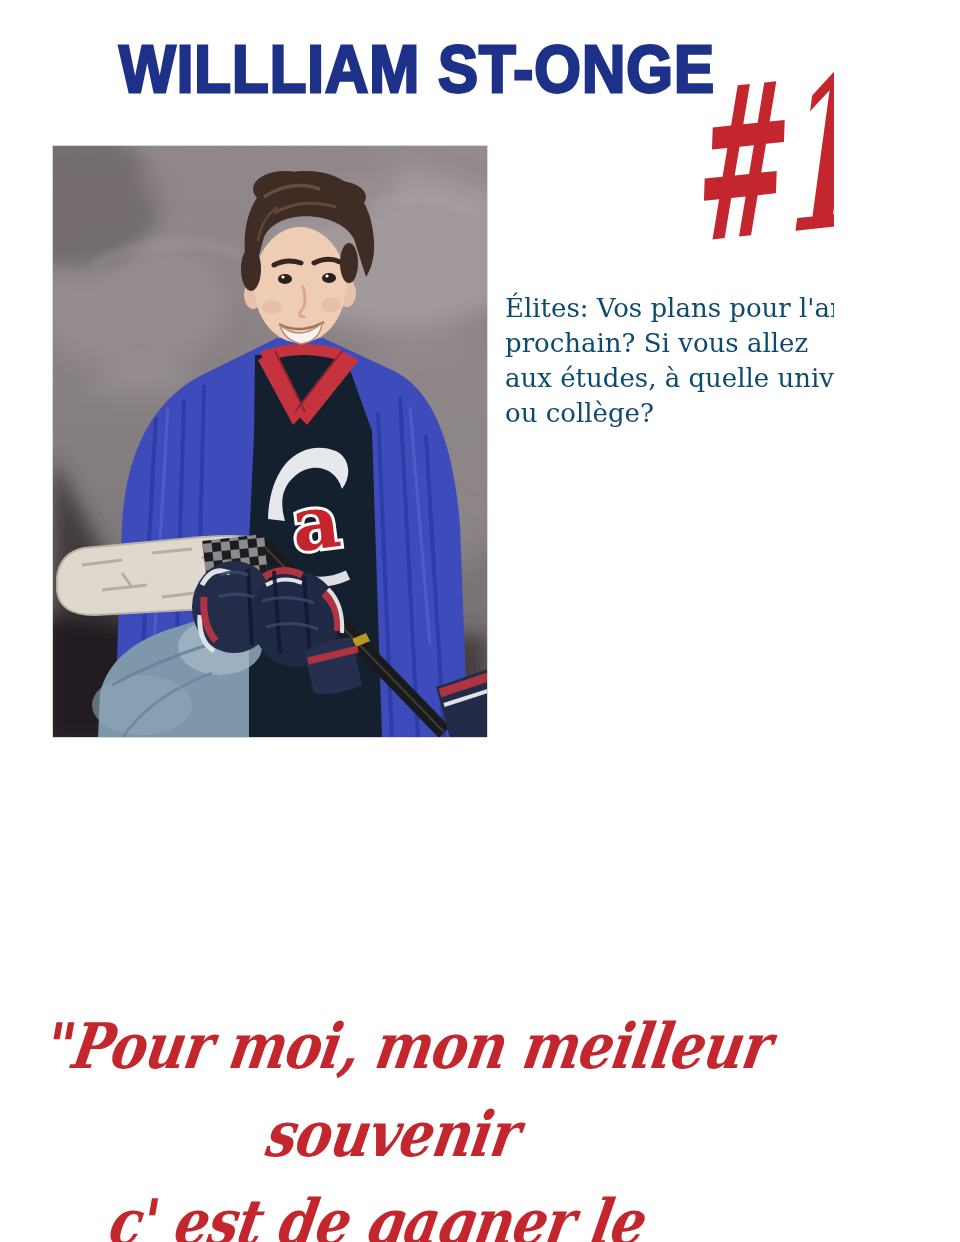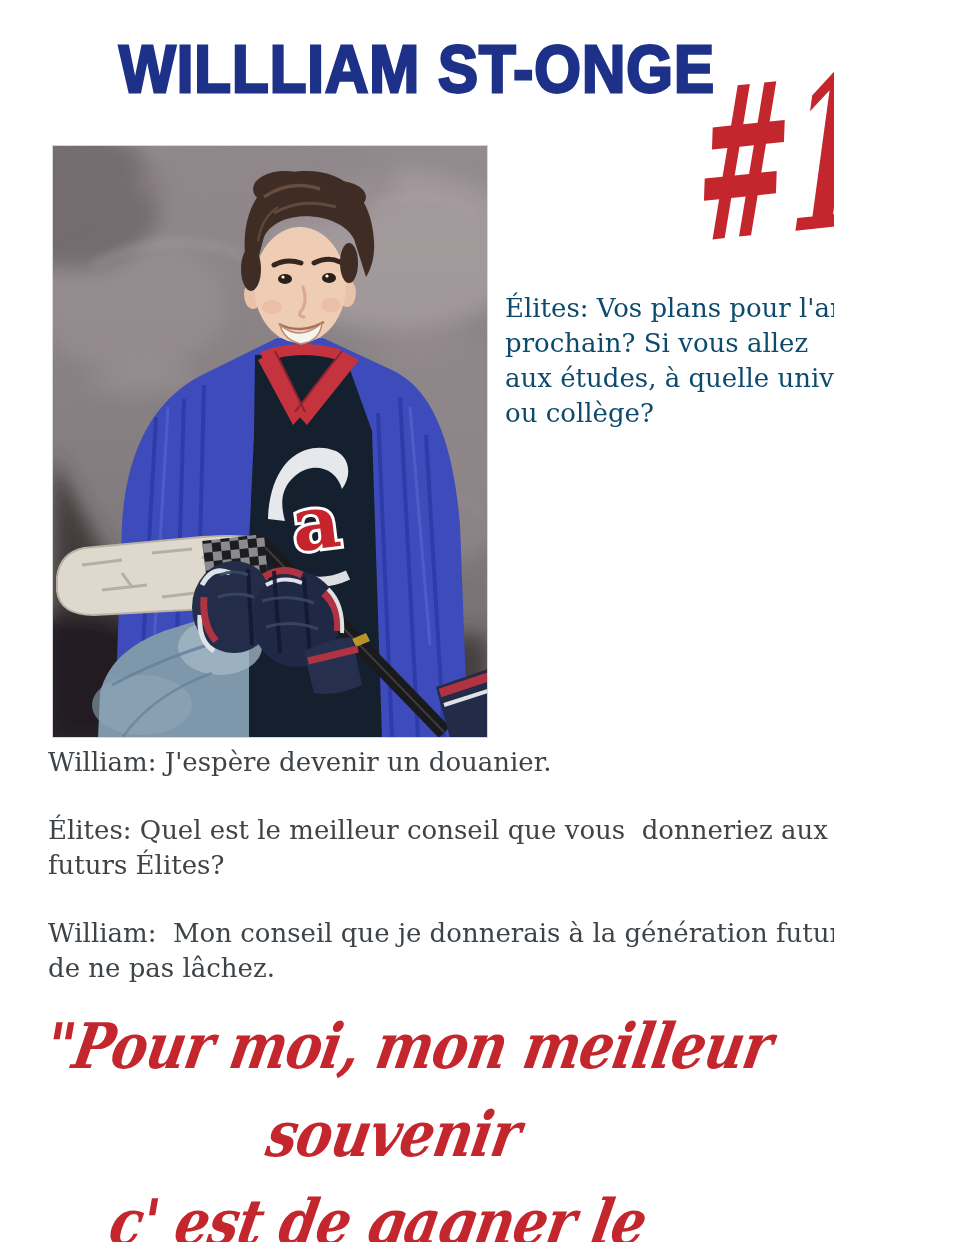--- a/index.html
+++ b/index.html
@@ -259,26 +259,19 @@
     </svg>
   </div>
 
   <div class="qa-right">
     <p class="para">Élites: Vos plans pour l'an
 prochain? Si vous allez
 aux études, à quelle université
 ou collège?</p>
   </div>
 
-  <div class="qa-bottom">
-    <p class="para">William: J'espère devenir un douanier.</p>
-    <p class="para">Élites: Quel est le meilleur conseil que vous  donneriez aux
-futurs Élites?</p>
-    <p class="para">William:  Mon conseil que je donnerais à la génération future est
-de ne pas lâchez.</p>
-  </div>
 
   <div class="quote">
     <div>"Pour moi, mon meilleur souvenir</div>
     <div>c' est de gagner le championnat!"</div>
   </div>
 
 </div>
 
 </body></html>

